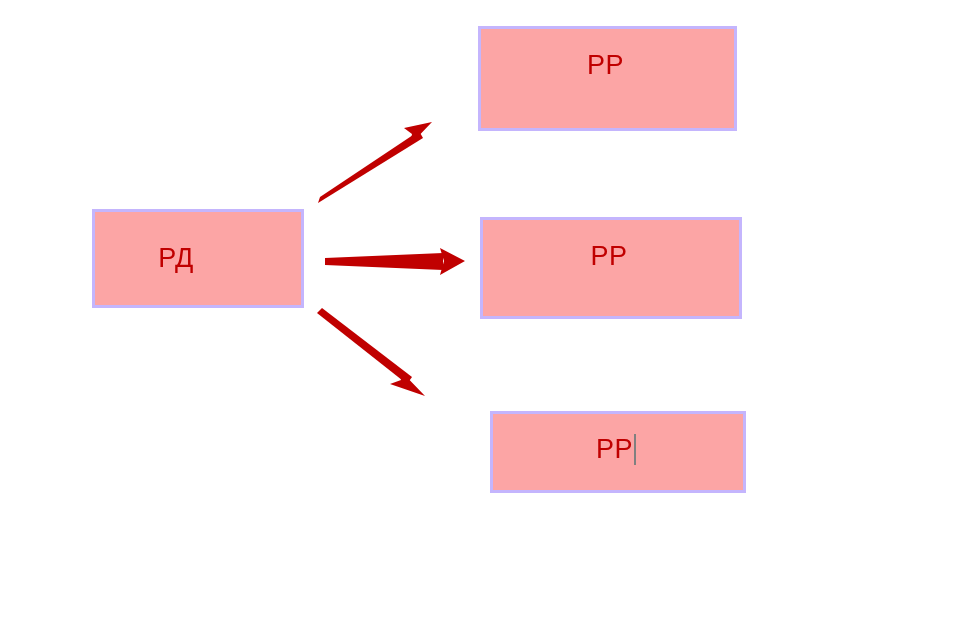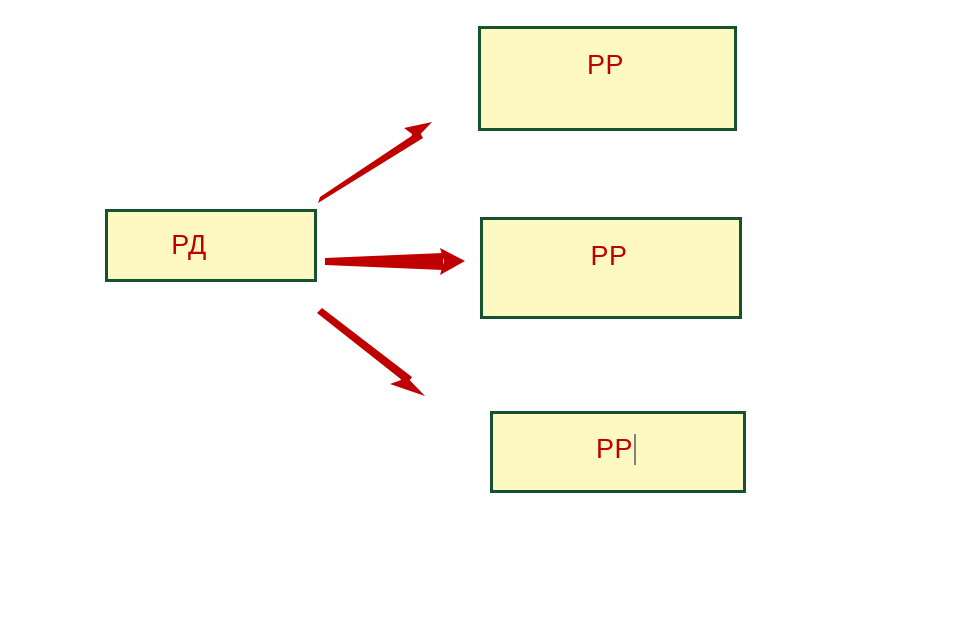--- a/index.html
+++ b/index.html
@@ -14,42 +14,41 @@
   #canvas {
     position: relative;
     width: 973px;
     height: 638px;
     background: #ffffff;
     overflow: hidden;
   }
   .node {
     position: absolute;
     box-sizing: border-box;
-    background: #fef9c3;
-    border: 3px solid #14532d;
+    background: #fca5a5;
+    border: 3px solid #c4b5fd;
     display: flex;
     align-items: center;
     justify-content: center;
   }
   .node-label {
     font-family: "Liberation Sans", sans-serif;
     font-size: 27px;
     line-height: 1;
     color: #c00000;
     letter-spacing: 0.5px;
     white-space: pre;
     user-select: none;
   }
   
   #node-source {
     left: 92px;
     top: 209px;
     width: 212px;
-    height: 73px;
-    margin-left: 13px;
+    height: 99px;
   }
   #node-source .node-label {
     
     transform: translateX(-22px);
   }
   
   #node-target-1 {
     left: 478px;
     top: 26px;
     width: 259px;

